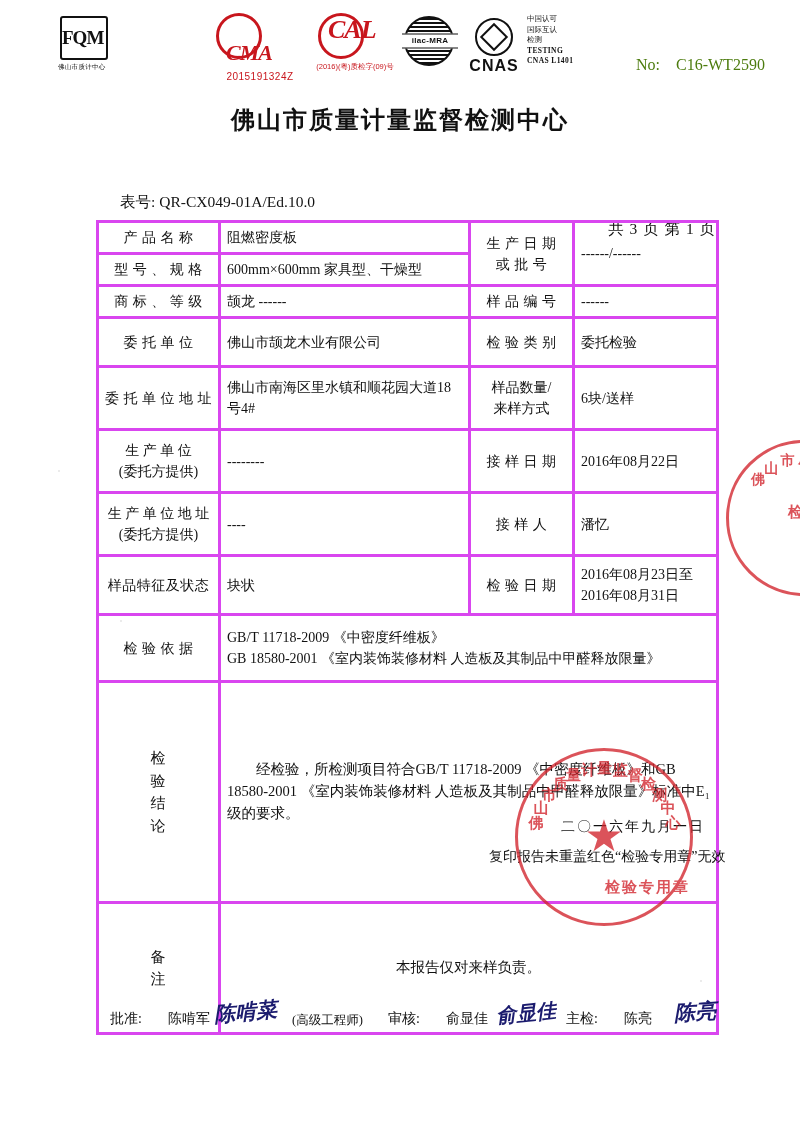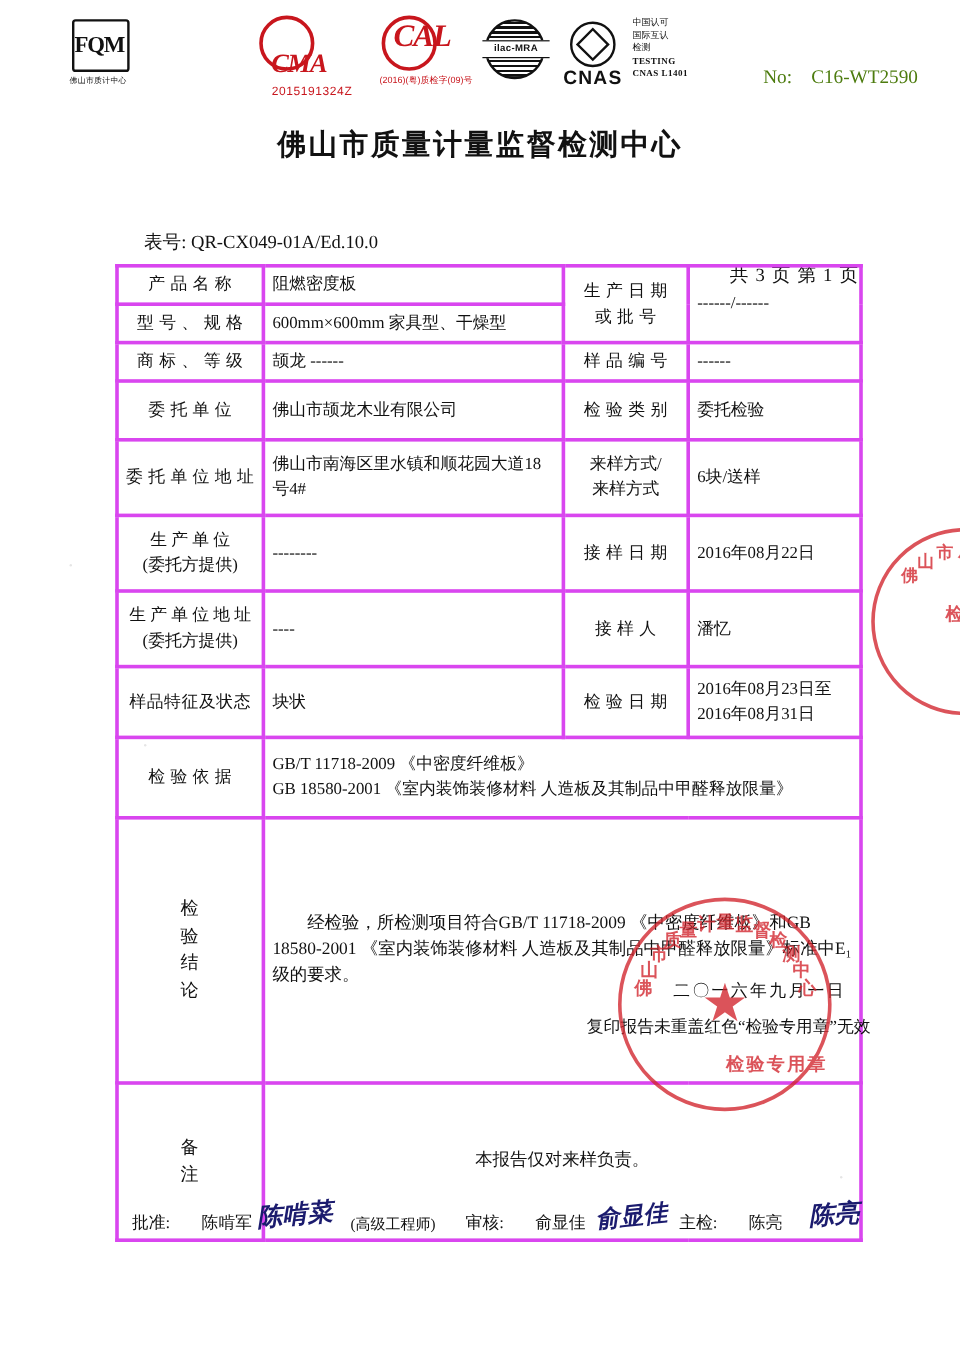--- a/index.html
+++ b/index.html
@@ -566,21 +566,21 @@
       <tr>
         <td class="lbl" style="height:38px">委 托 单 位</td>
         <td class="val">佛山市颉龙木业有限公司</td>
         <td class="lbl">检 验 类 别</td>
         <td class="val">委托检验</td>
       </tr>
       <tr>
         <td class="lbl" style="height:52px">委 托 单 位 地 址</td>
         <td class="val">佛山市南海区里水镇和顺花园大道18号4#</td>
         <td class="lbl2">
-          <div>来样方式/</div>
+          <div>样品数量/</div>
           <div>来样方式</div>
         </td>
         <td class="val">6块/送样</td>
       </tr>
       <tr>
         <td class="lbl2" style="height:52px">
           <div>生 产 单 位</div>
           <div>(委托方提供)</div>
         </td>
         <td class="val dash">--------</td>

